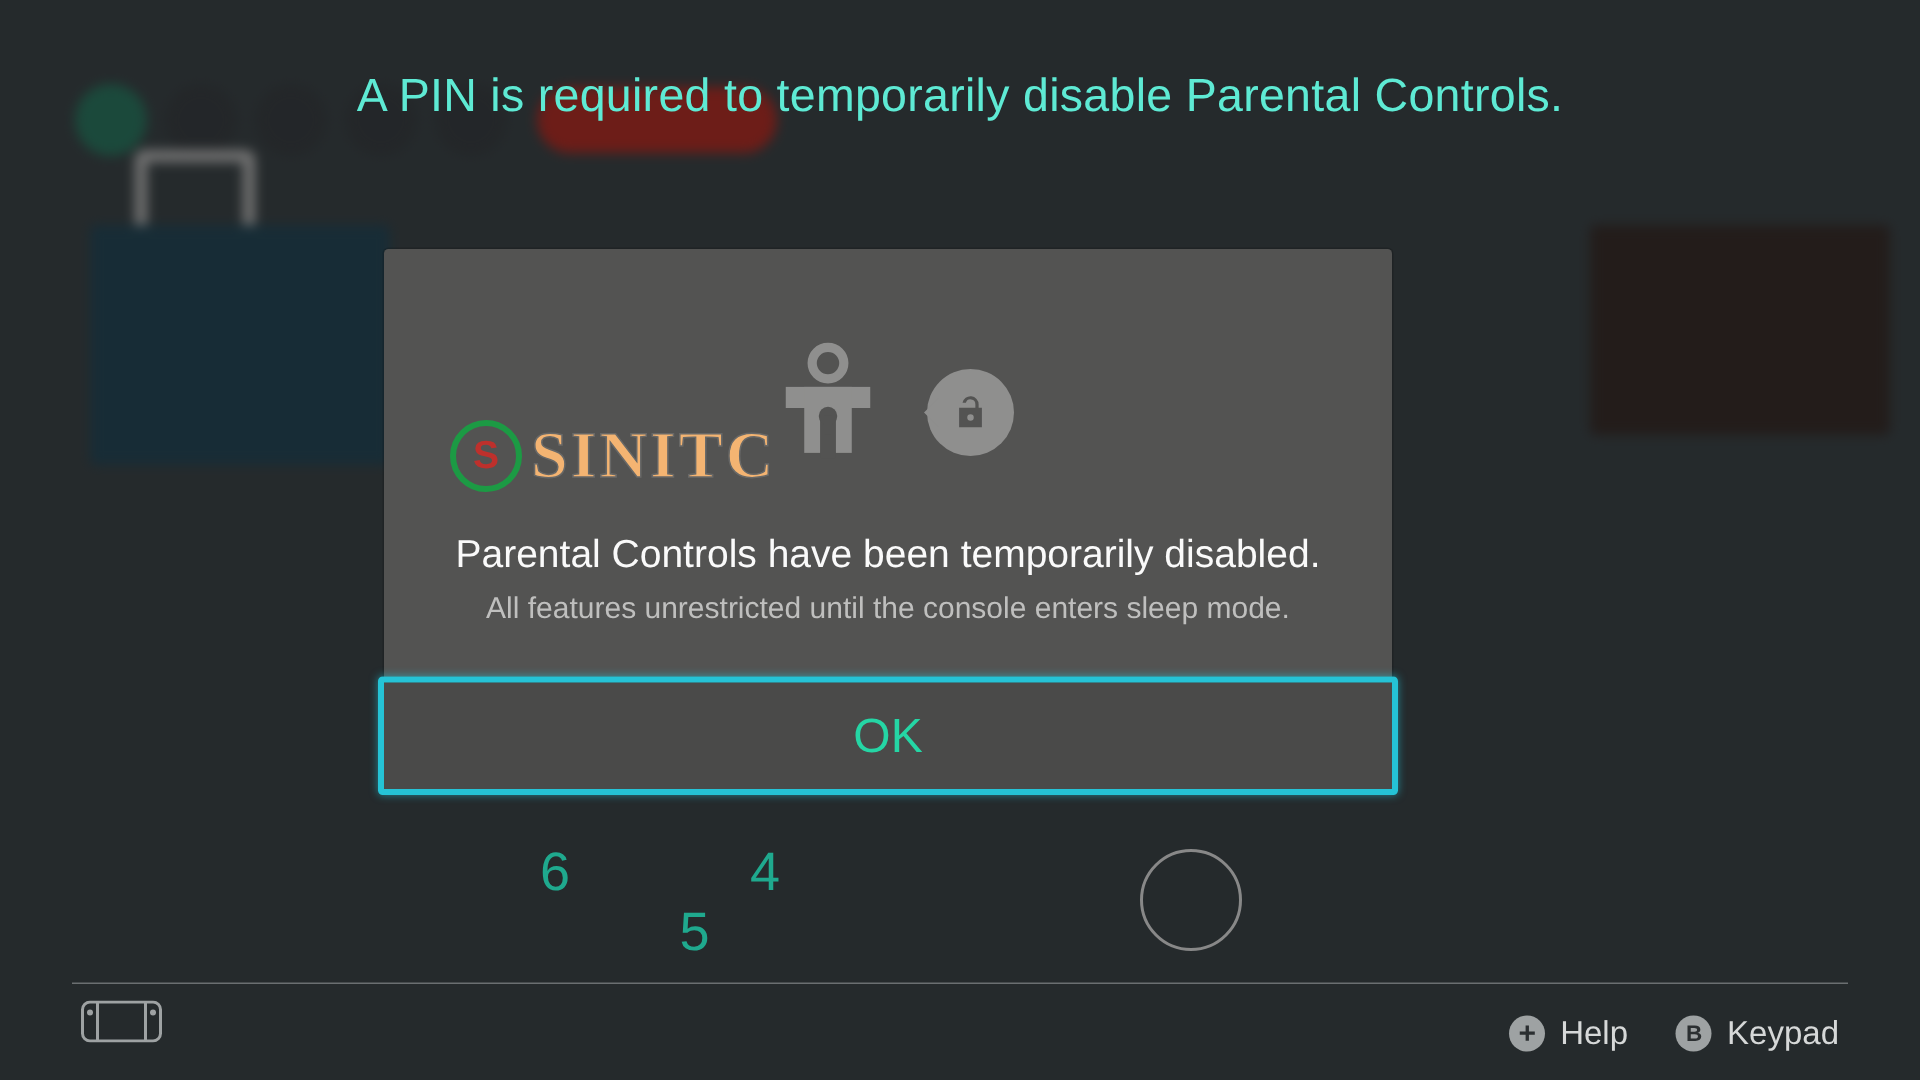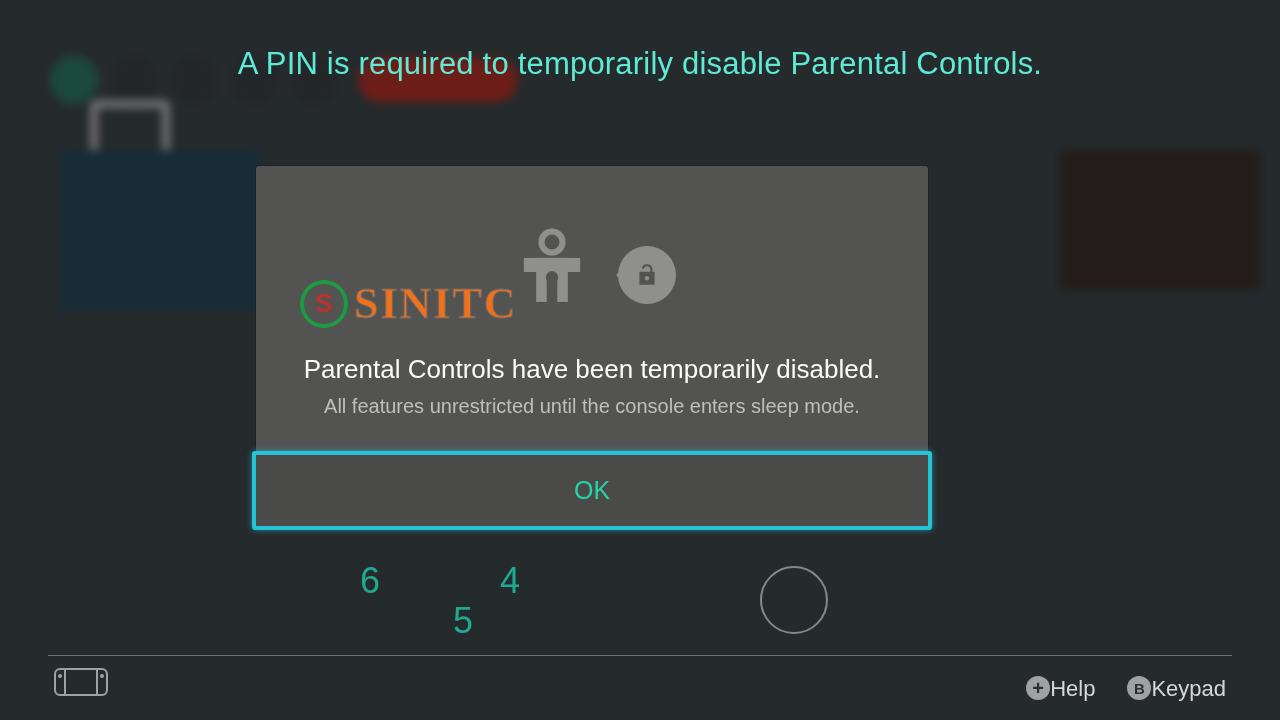--- a/index.html
+++ b/index.html
@@ -125,21 +125,21 @@
     width: 48px; height: 48px; border: 4px solid #1a9e44; border-radius: 50%;
     display: flex; align-items: center; justify-content: center;
     color: #c42f2a; font-weight: 900; font-size: 26px;
     background: rgba(0,0,0,0);
   }
   .wm-text {
     font-family: "Times New Roman", Georgia, serif;
     font-weight: 700;
     font-size: 44px;
     letter-spacing: 2px;
-    color: #f97316;
+    color: #fdba74;
     -webkit-text-stroke: 1px #6a6a69;
   }
 
   .dialog-heading {
     text-align: center;
     font-size: 26px;
     font-weight: 300;
     color: #fafafa;
     margin-bottom: 10px;
   }
@@ -147,21 +147,21 @@
     text-align: center;
     font-size: 20px;
     font-weight: 300;
     color: #bfbfbe;
   }
 
   .ok-button {
     height: 72px;
     margin: 0;
     display: flex; align-items: center; justify-content: center;
-    font-size: 25px;
+    font-size: 32px;
     font-weight: 400;
     color: #25d6a5;
     background: #4a4a49;
     border-top: 1px solid #3e3e3d;
     position: relative;
     cursor: pointer;
   }
   .ok-focus-ring {
     position: absolute;
     inset: -4px;
@@ -186,21 +186,21 @@
   }
   .hints {
     position: absolute;
     right: 54px; bottom: 18px;
     display: flex; align-items: center; gap: 32px;
     z-index: 4;
     color: #d6d8d8;
     font-size: 22px;
     font-weight: 300;
   }
-  .hint { display: flex; align-items: flex-start; }
+  .hint { display: flex; align-items: center; gap: 10px; }
   .hint .small { font-size: 16px; color: #bcbebe; }
   .btn-glyph {
     width: 24px; height: 24px; border-radius: 50%;
     background: #9ea2a3; color: #2b2f31;
     display: inline-flex; align-items: center; justify-content: center;
     font-weight: 800; font-size: 15px;
   }
   .btn-glyph.plus::before { content: "+"; font-size: 20px; line-height: 1; }
 </style>
 </head>

